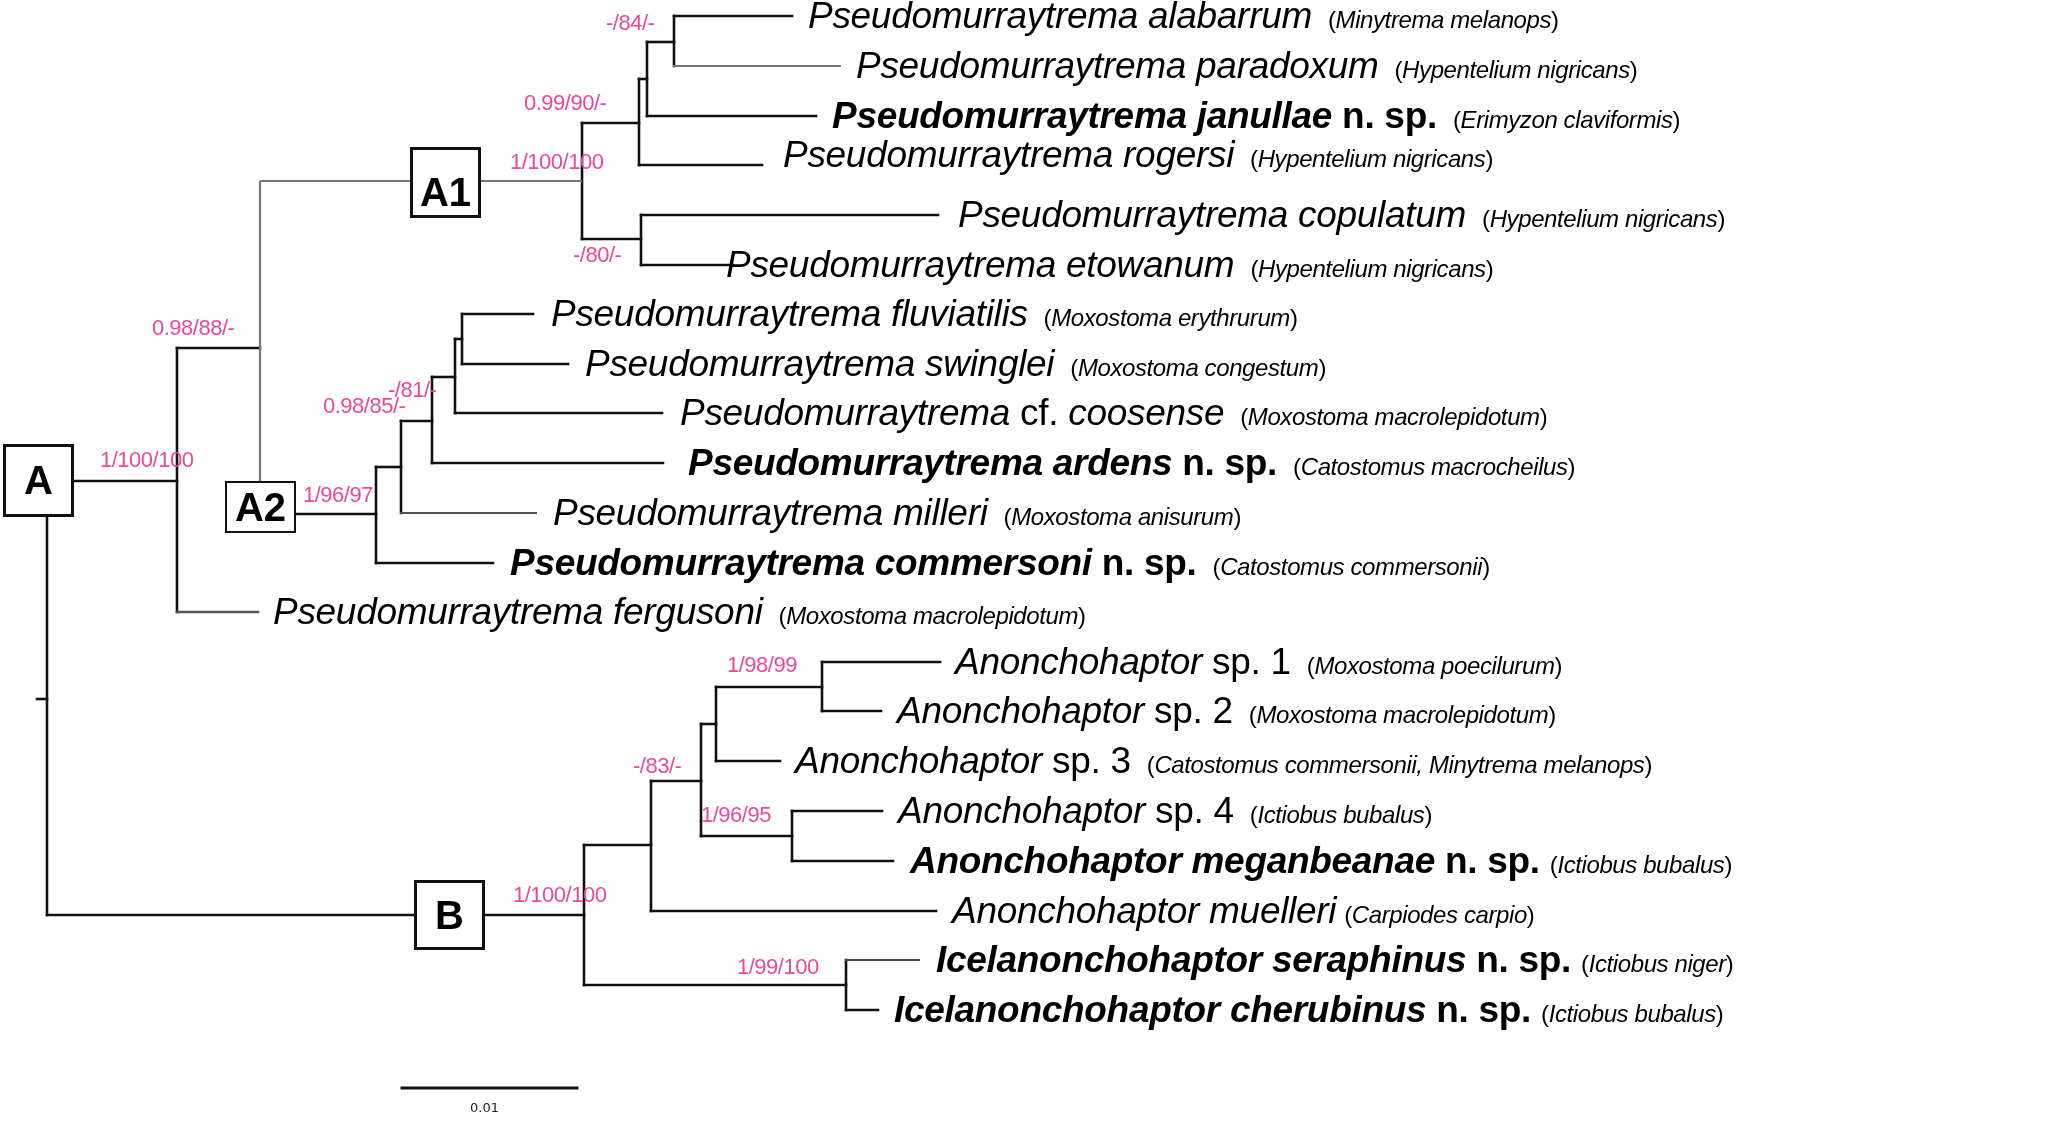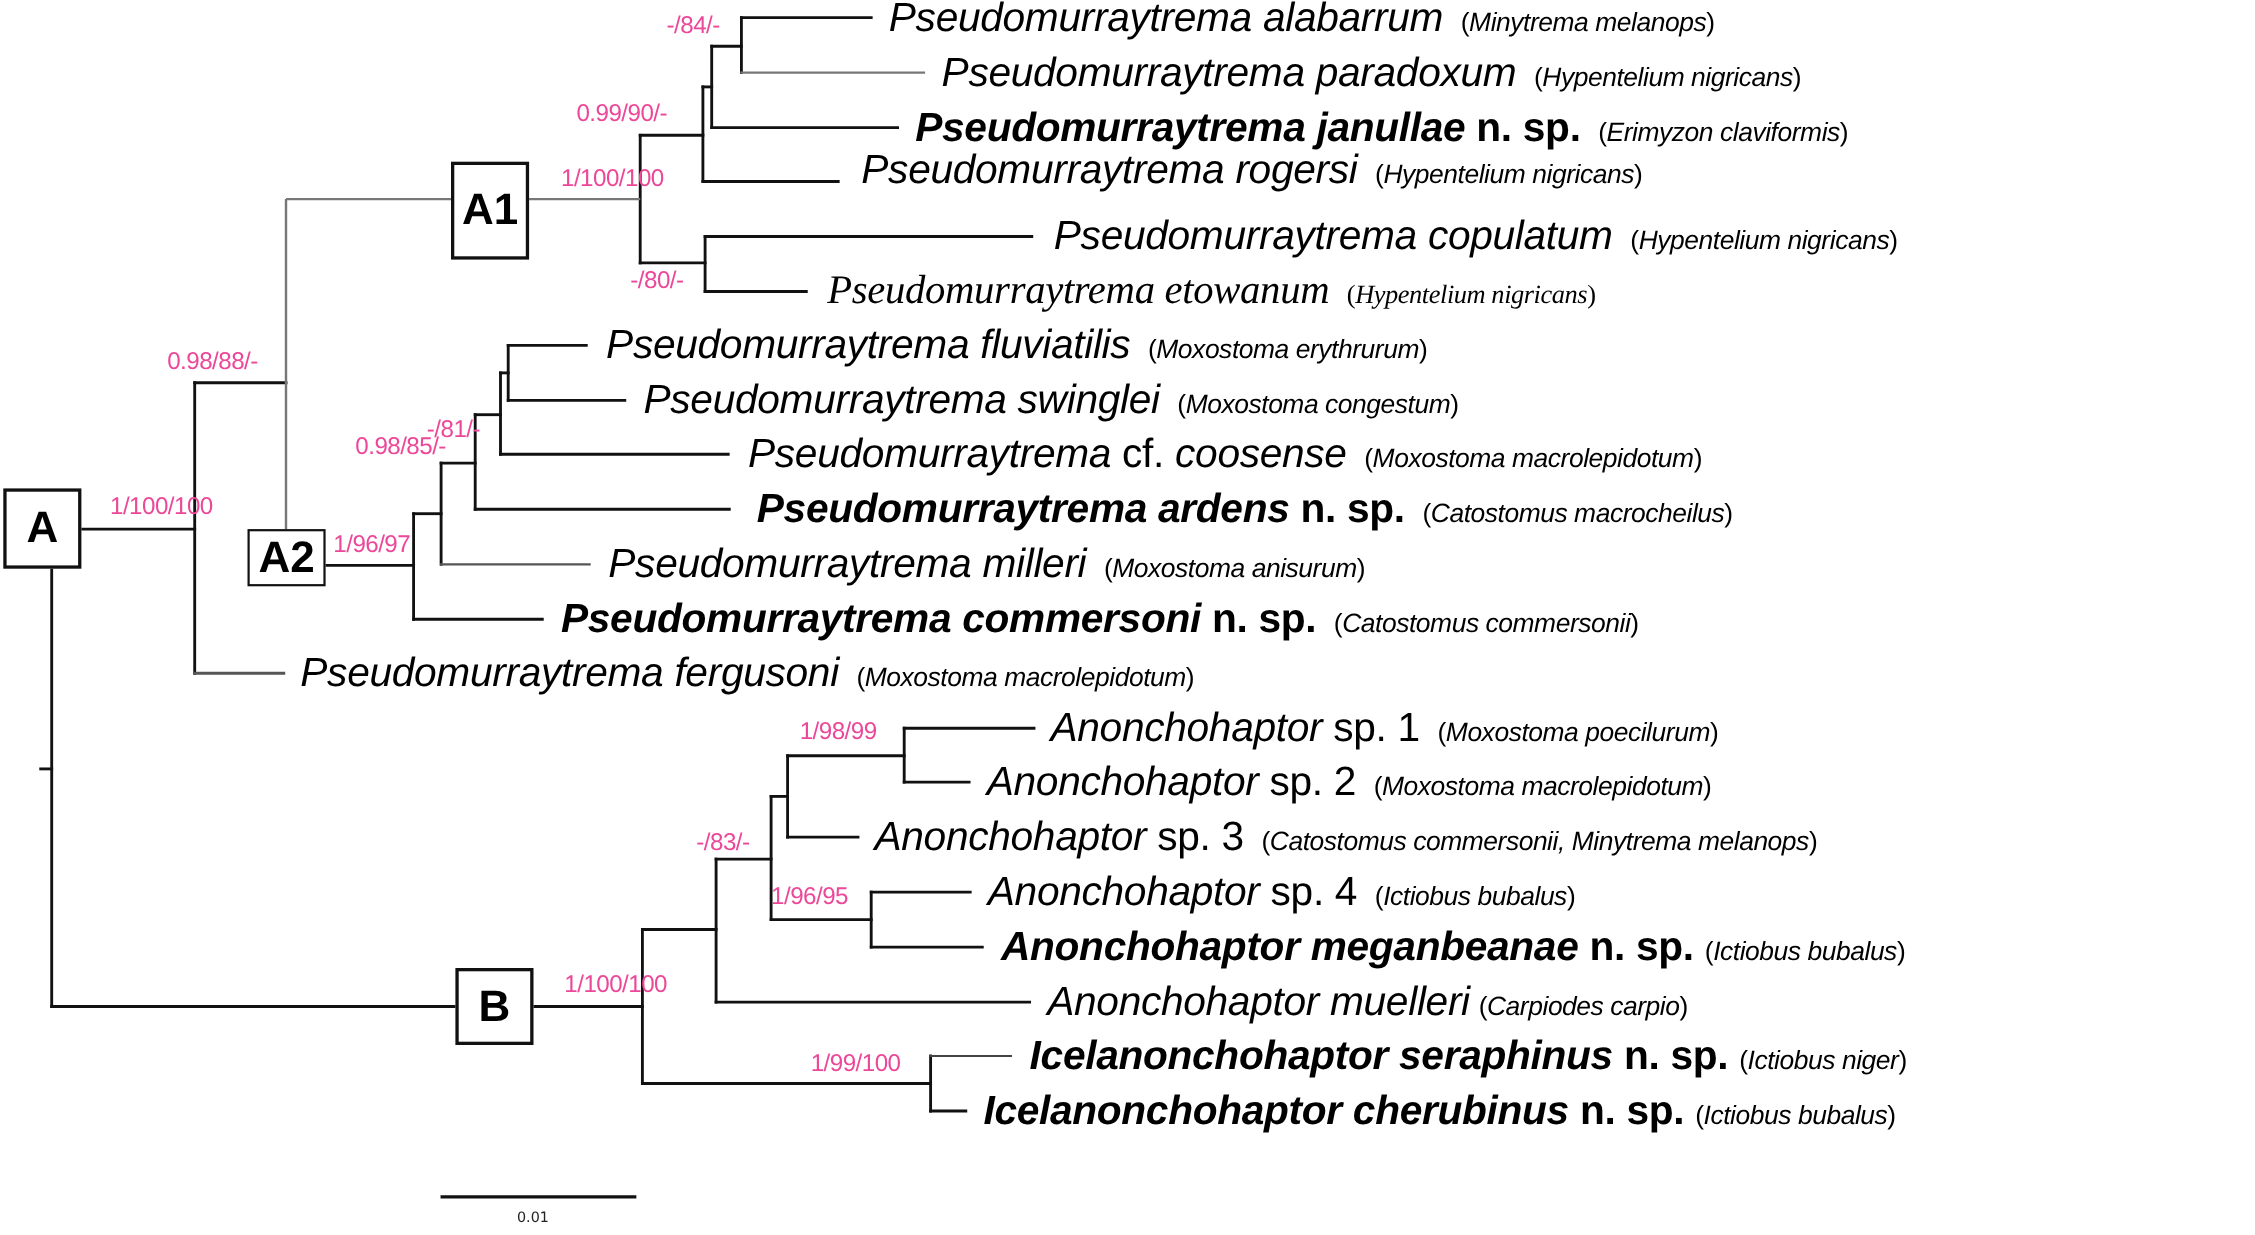--- a/index.html
+++ b/index.html
@@ -129,21 +129,21 @@
 
       <line x1="260" y1="181" x2="260" y2="481"></line>
       <line x1="260" y1="181" x2="410" y2="181"></line>
       <line x1="480" y1="181" x2="582" y2="181"></line>
     </g>
   </svg>
 
   <div class="clade-box" style="left:3px;top:444px;width:71px;height:73px;">
       <span>A</span>
     </div>
-  <div class="clade-box" style="left:410px;top:147px;width:71px;height:89px;">
+  <div class="clade-box" style="left:410px;top:147px;width:71px;height:71px;align-items:flex-end;">
       <span>A1</span>
     </div>
   <div class="clade-box" style="left:225px;top:481px;width:71px;height:52px;border-width:2px;">
       <span>A2</span>
     </div>
   <div class="clade-box" style="left:414px;top:880px;width:71px;height:70px;">
       <span>B</span>
     </div>
 
   <div class="support" style="left:100px;top:449px;">1/100/100</div>
@@ -169,21 +169,21 @@
   </div>
   <div class="leaf" style="left:832px;top:116px;">
     <span class="taxon bold"><span>Pseudomurraytrema</span> <span>janullae</span> <span class="suffix">n. sp.</span></span><span class="host"><span class="paren">(</span><span>Erimyzon claviformis</span><span class="paren">)</span></span>
   </div>
   <div class="leaf" style="left:783px;top:155px;">
     <span class="taxon"><span>Pseudomurraytrema</span> <span>rogersi</span></span><span class="host"><span class="paren">(</span><span>Hypentelium nigricans</span><span class="paren">)</span></span>
   </div>
   <div class="leaf" style="left:958px;top:215px;">
     <span class="taxon"><span>Pseudomurraytrema</span> <span>copulatum</span></span><span class="host"><span class="paren">(</span><span>Hypentelium nigricans</span><span class="paren">)</span></span>
   </div>
-  <div class="leaf" style="left:752px;top:265px;font-family:Liberation Serif, serif;">
+  <div class="leaf" style="left:726px;top:265px;">
     <span class="taxon"><span>Pseudomurraytrema</span> <span>etowanum</span></span><span class="host"><span class="paren">(</span><span>Hypentelium nigricans</span><span class="paren">)</span></span>
   </div>
   <div class="leaf" style="left:551px;top:314px;">
     <span class="taxon"><span>Pseudomurraytrema</span> <span>fluviatilis</span></span><span class="host"><span class="paren">(</span><span>Moxostoma erythrurum</span><span class="paren">)</span></span>
   </div>
   <div class="leaf" style="left:585px;top:364px;">
     <span class="taxon"><span>Pseudomurraytrema</span> <span>swinglei</span></span><span class="host"><span class="paren">(</span><span>Moxostoma congestum</span><span class="paren">)</span></span>
   </div>
   <div class="leaf" style="left:680px;top:413px;">
     <span class="taxon"><span>Pseudomurraytrema</span> <span class="suffix">cf.</span> <span>coosense</span></span><span class="host"><span class="paren">(</span><span>Moxostoma macrolepidotum</span><span class="paren">)</span></span>

